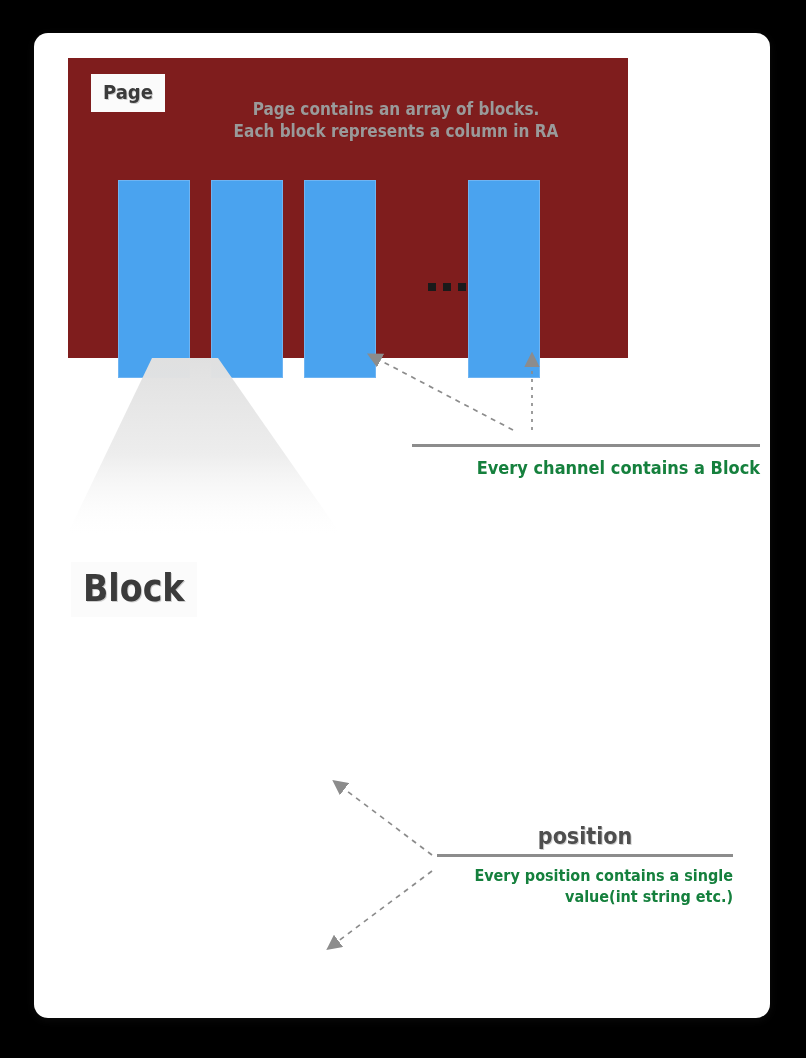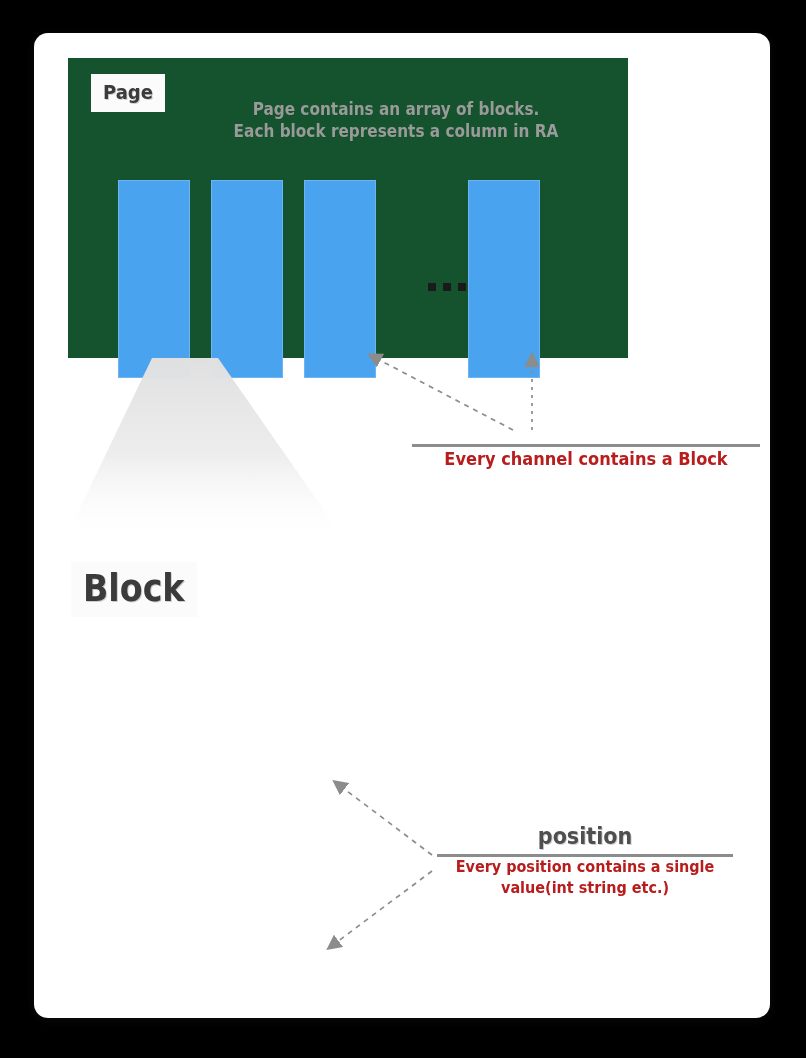--- a/index.html
+++ b/index.html
@@ -24,21 +24,21 @@
     width: 736px;
     height: 985px;
     background: #ffffff;
     border-radius: 14px;
     box-shadow: 0 2px 10px rgba(255,255,255,0.05);
   }
 
   
   .panel {
     position: absolute;
-    background: #14532d;
+    background: #7f1d1d;
   }
 
   
   #page-panel {
     left: 34px;
     top: 25px;
     width: 560px;
     height: 300px;
   }
 
@@ -160,26 +160,27 @@
     text-align: center;
     line-height: 1;
     text-shadow: 1px 1px 0 rgba(0,0,0,0.18);
   }
   .callout-rule {
     height: 3px;
     background: #8c8c8c;
     margin-top: 6px;
   }
   .callout-sub {
-    color: #b91c1c;
-    font-family: "DejaVu Sans Condensed", "Liberation Sans Narrow", "Liberation Sans", sans-serif;
-    font-weight: bold;
-    text-align: center;
+    color: #15803d;
+    font-family: "DejaVu Sans Condensed", "Liberation Sans Narrow", "Liberation Sans", sans-serif;
+    font-weight: bold;
+    text-align: right;
     line-height: 1.3;
     white-space: pre-line;
+    margin-top: 9px;
   }
 
   
   #callout-channel {
     left: 378px;
     top: 405px;
     width: 348px;
   }
   #callout-channel .callout-title { font-size: 23px; }
   #callout-channel .callout-sub   { font-size: 18px; }

